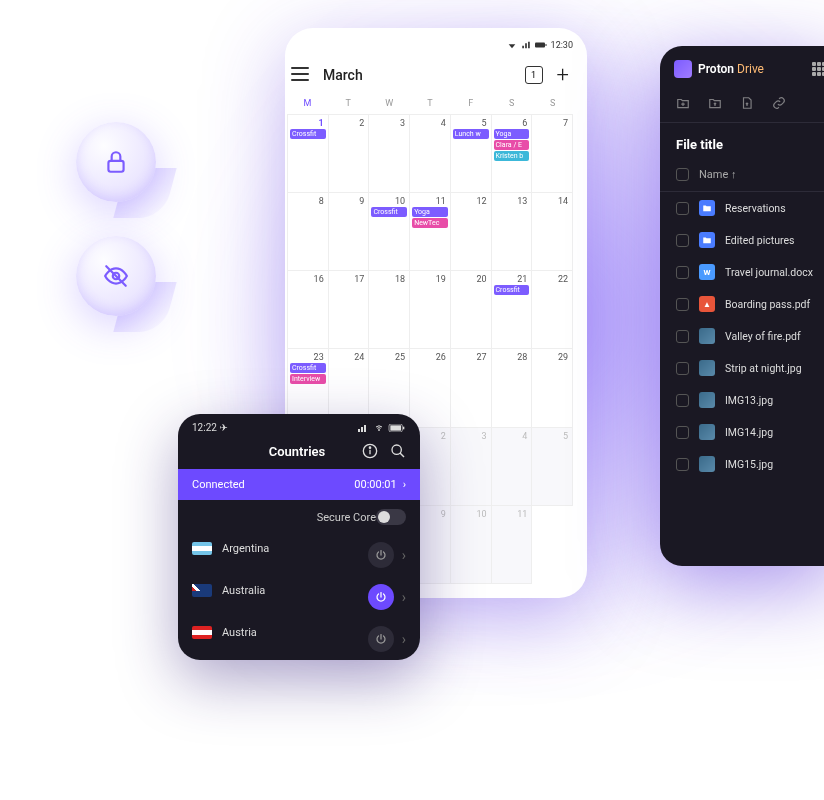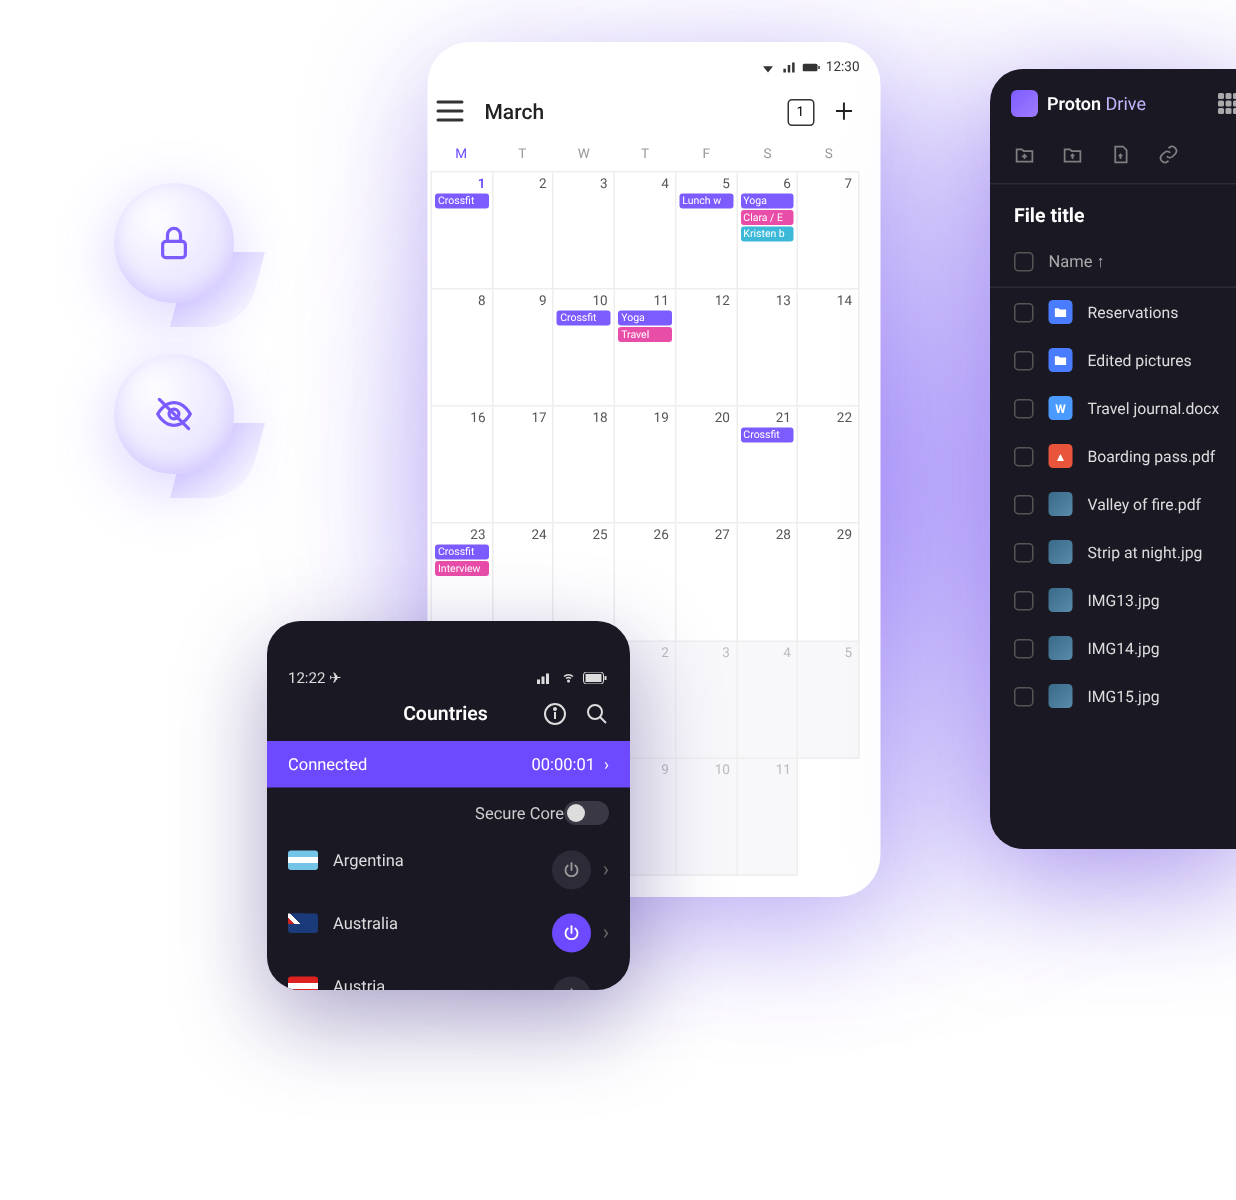--- a/index.html
+++ b/index.html
@@ -81,21 +81,21 @@
     width: 242px;
     height: 246px;
     background: #1a1823;
     border-radius: 22px;
     box-shadow: 0 20px 60px rgba(50,30,120,0.4);
     z-index: 4;
     color: #fff;
     font-size: 12px;
     overflow: hidden;
   }
-  .vpn-status { display: flex; justify-content: space-between; padding: 8px 14px 4px 14px; font-size: 10px; color: #ddd; margin-top: 24px; }
+  .vpn-status { display: flex; justify-content: space-between; padding: 8px 14px 4px 14px; font-size: 10px; color: #ddd; }
   .vpn-status-right { display: flex; gap: 3px; align-items: center; }
   .vpn-title-row { display: flex; align-items: center; justify-content: space-between; padding: 6px 14px 10px 14px; }
   .vpn-title { font-size: 13px; font-weight: 600; flex: 1; text-align: center; }
   .vpn-icon-right { display: flex; gap: 12px; align-items: center; }
   .vpn-connected { background: #6d4aff; display: flex; justify-content: space-between; align-items: center; padding: 9px 14px; font-size: 11px; }
   .vpn-connected-right { display: flex; align-items: center; gap: 6px; }
   .vpn-secure { display: flex; justify-content: flex-end; align-items: center; padding: 9px 14px; font-size: 11px; color: #ccc; }
   .toggle { width: 30px; height: 16px; background: #3a3845; border-radius: 8px; position: relative; }
   .toggle::after { content: ''; position: absolute; width: 12px; height: 12px; background: #ddd; border-radius: 50%; top: 2px; left: 2px; }
   .vpn-country { display: flex; align-items: flex-start; justify-content: space-between; padding: 8px 14px; font-size: 11px; color: #ddd; }
@@ -120,21 +120,21 @@
     background: #1a1823;
     border-radius: 22px 0 0 22px;
     box-shadow: 0 20px 80px rgba(90,50,220,0.5);
     z-index: 3;
     color: #fff;
     overflow: hidden;
   }
   .drive-header { display: flex; align-items: center; justify-content: space-between; padding: 14px 14px 10px 14px; }
   .drive-logo { display: flex; align-items: center; gap: 6px; font-size: 12px; font-weight: 600; }
   .drive-logo-mark { width: 18px; height: 18px; background: linear-gradient(135deg,#7c5cff,#a07cff); border-radius: 4px; }
-  .drive-logo .thin { font-weight: 400; color: #c4b5fd; }
+  .drive-logo .thin { font-weight: 400; color: #fdba74; }
   .apps-icon { width: 14px; height: 14px; display: grid; grid-template-columns: repeat(3,1fr); gap: 1px; }
   .apps-icon span { background: #aaa; border-radius: 1px; }
   .drive-toolbar { display: flex; gap: 18px; padding: 8px 16px 12px 16px; border-bottom: 1px solid #2d2b38; }
   .drive-tool { width: 14px; height: 14px; opacity: 0.7; }
   .drive-section-title { font-size: 13px; font-weight: 700; padding: 14px 16px 10px 16px; }
   .drive-columns { display: flex; align-items: center; gap: 10px; padding: 6px 16px 10px 16px; font-size: 11px; color: #aaa; border-bottom: 1px solid #2d2b38; }
   .checkbox { width: 13px; height: 13px; border: 1px solid #555; border-radius: 3px; flex-shrink: 0; }
   .drive-row { display: flex; align-items: center; gap: 10px; padding: 8px 16px; font-size: 10.5px; color: #ddd; }
   .file-icon { width: 16px; height: 16px; border-radius: 3px; flex-shrink: 0; display: flex; align-items: center; justify-content: center; font-size: 8px; color: #fff; font-weight: 700; }
   .fi-folder { background: #4a7cff; }
@@ -264,21 +264,21 @@
       <div class="cal-cell">
         <div class="num">9</div>
       </div>
       <div class="cal-cell">
         <div class="num">10</div>
         <div class="ev purple">Crossfit</div>
       </div>
       <div class="cal-cell">
         <div class="num">11</div>
         <div class="ev purple">Yoga</div>
-        <div class="ev pink">Travel</div>
+        <div class="ev pink">NewTec</div>
       </div>
       <div class="cal-cell">
         <div class="num">12</div>
       </div>
       <div class="cal-cell">
         <div class="num">13</div>
       </div>
       <div class="cal-cell">
         <div class="num">14</div>
       </div>

